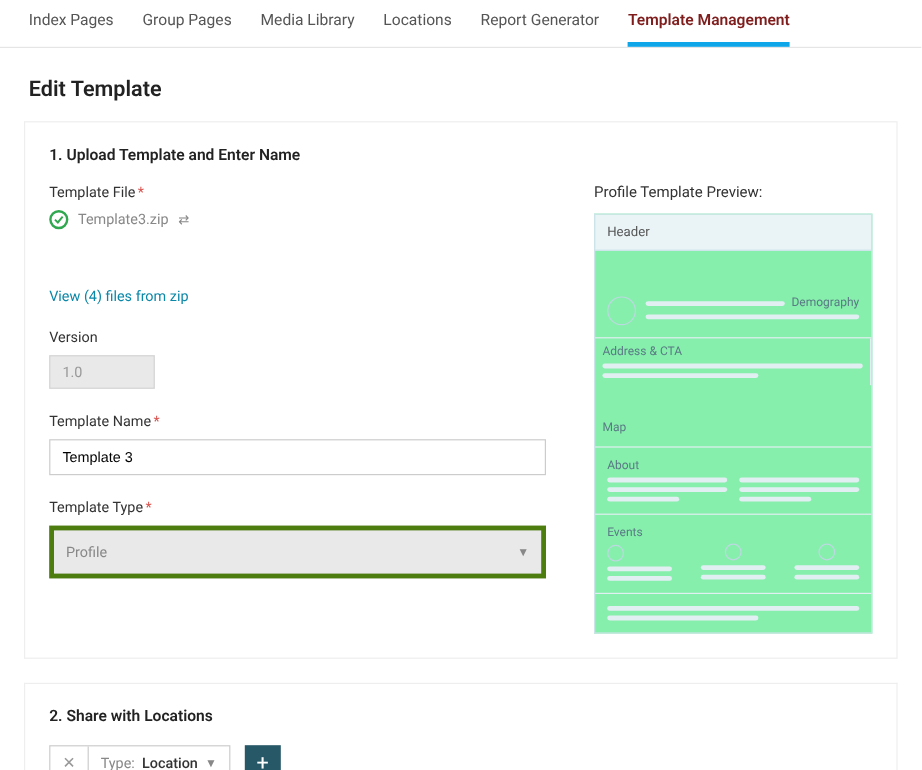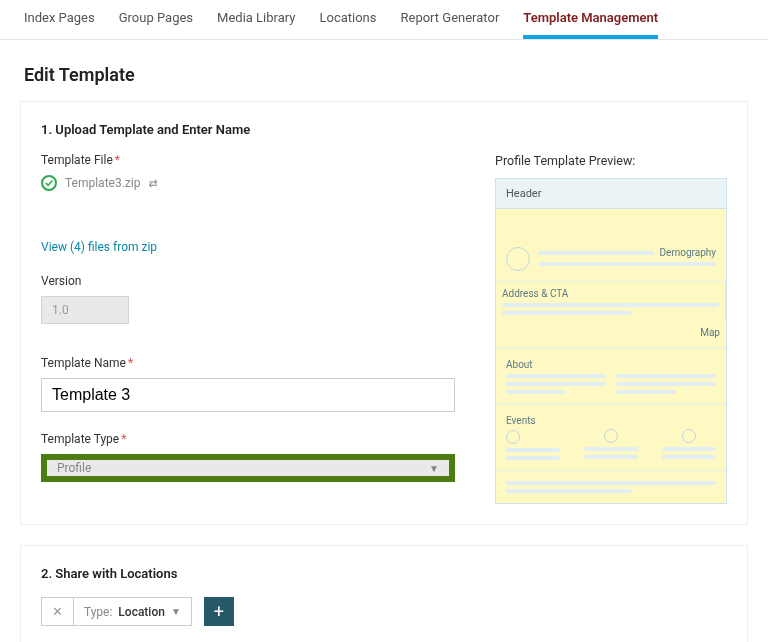--- a/index.html
+++ b/index.html
@@ -72,49 +72,49 @@
 .file-name { color: #888; font-size: 12px; }
 .file-icon { color: #888; font-size: 11px; letter-spacing: -1px; }
 .link { color: #0b87a8; font-size: 12px; cursor: pointer; margin-bottom: 20px; display: inline-block; margin-top: 39px; }
 .input-disabled {
   background: #e9e9e9;
   border: 1px solid #d4d4d4;
   padding: 6px 10px;
   width: 88px;
   color: #999;
   font-size: 12px;
-  margin-bottom: 32px;
+  margin-bottom: 20px;
 }
 .text-input {
   border: 1px solid #ccc;
   padding: 7px 10px;
   width: 100%;
-  font-size: 16px;
+  font-size: 12px;
   margin-bottom: 20px;
 }
 .select-input {
-  border: 6px solid #4d7c0f;
+  border: 4px solid #4d7c0f;
   background: #e9e9e9;
-  padding: 1px 10px;
+  padding: 11px 10px;
   width: 100%;
   font-size: 12px;
   color: #888;
   display: flex;
   justify-content: space-between;
   align-items: center;
   cursor: pointer;
 }
 .caret-down {
   font-size: 10px; color: #888;
 }
 
 .preview-label { font-size: 12.5px; color: #333; margin-bottom: 10px; display: block; }
 .preview-box {
   border: 1px solid #cde3ea;
-  background: #fef9c3;
+  background: #86efac;
 }
 .preview-header {
   background: #eaf3f6;
   border-bottom: 1px solid #cde3ea;
   padding: 8px 10px;
   font-size: 11px;
   color: #555;
 }
 .preview-sec {
   border-bottom: 1px solid #e1eef2;
@@ -124,21 +124,21 @@
 .avatar-circ { width: 24px; height: 24px; border: 1px solid #bcd8e0; border-radius: 50%; flex-shrink: 0; }
 .lines { flex: 1; }
 .line { height: 4px; background: #e1eef2; border-radius: 2px; margin-bottom: 4px; }
 .line:last-child { margin-bottom: 0; }
 .line.sm { width: 60%; }
 .demo-label { font-size: 10px; color: #5a7a85; text-align: right; flex-shrink:0; align-self:flex-start; margin-bottom:4px; }
 .two-box { display: flex; flex-direction: column; }
 .two-box > div { flex: 1; padding: 6px; }
 .two-box > div:first-child { border-right: 1px solid #e1eef2; }
 .box-label { font-size: 10px; color: #5a7a85; margin-bottom: 4px; }
-.center-label { text-align: right; margin-top: 0; }
+.center-label { text-align: left; margin-top: 24px; }
 .about-grid { display: flex; gap: 10px; }
 .about-col { flex: 1; }
 .events-row { display: flex; gap: 24px; }
 .event-item { flex: 1; text-align: center; }
 .ev-circ { width: 14px; height: 14px; border: 1px solid #bcd8e0; border-radius: 50%; margin: 0 auto 4px auto; }
 
 .filter-row {
   display: flex;
   align-items: stretch;
   gap: 12px;

